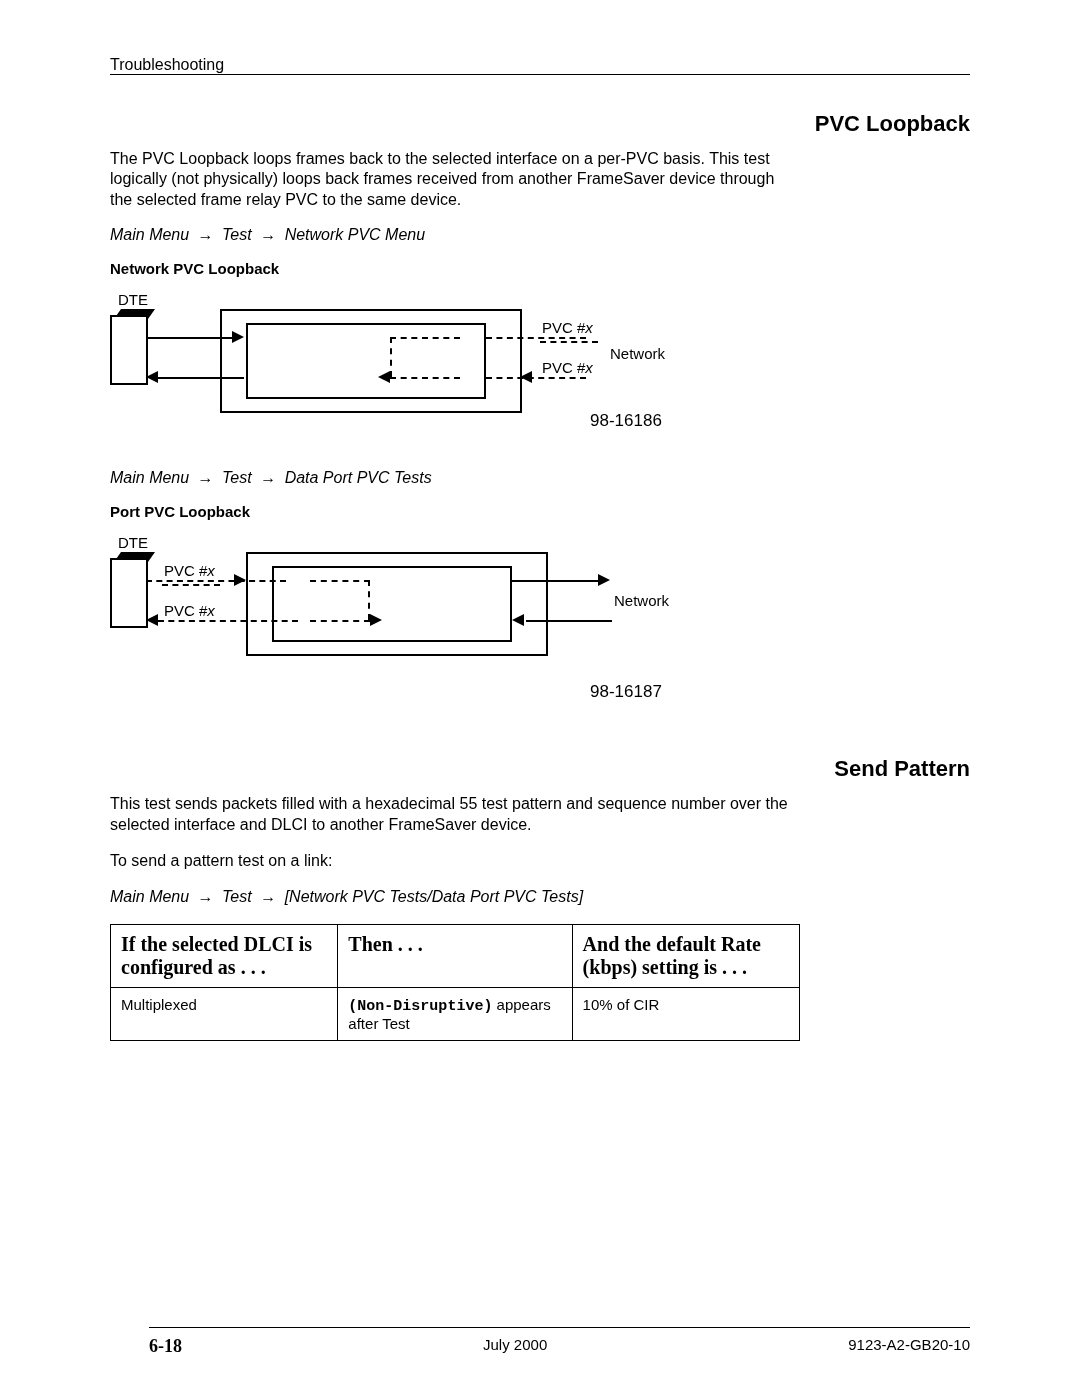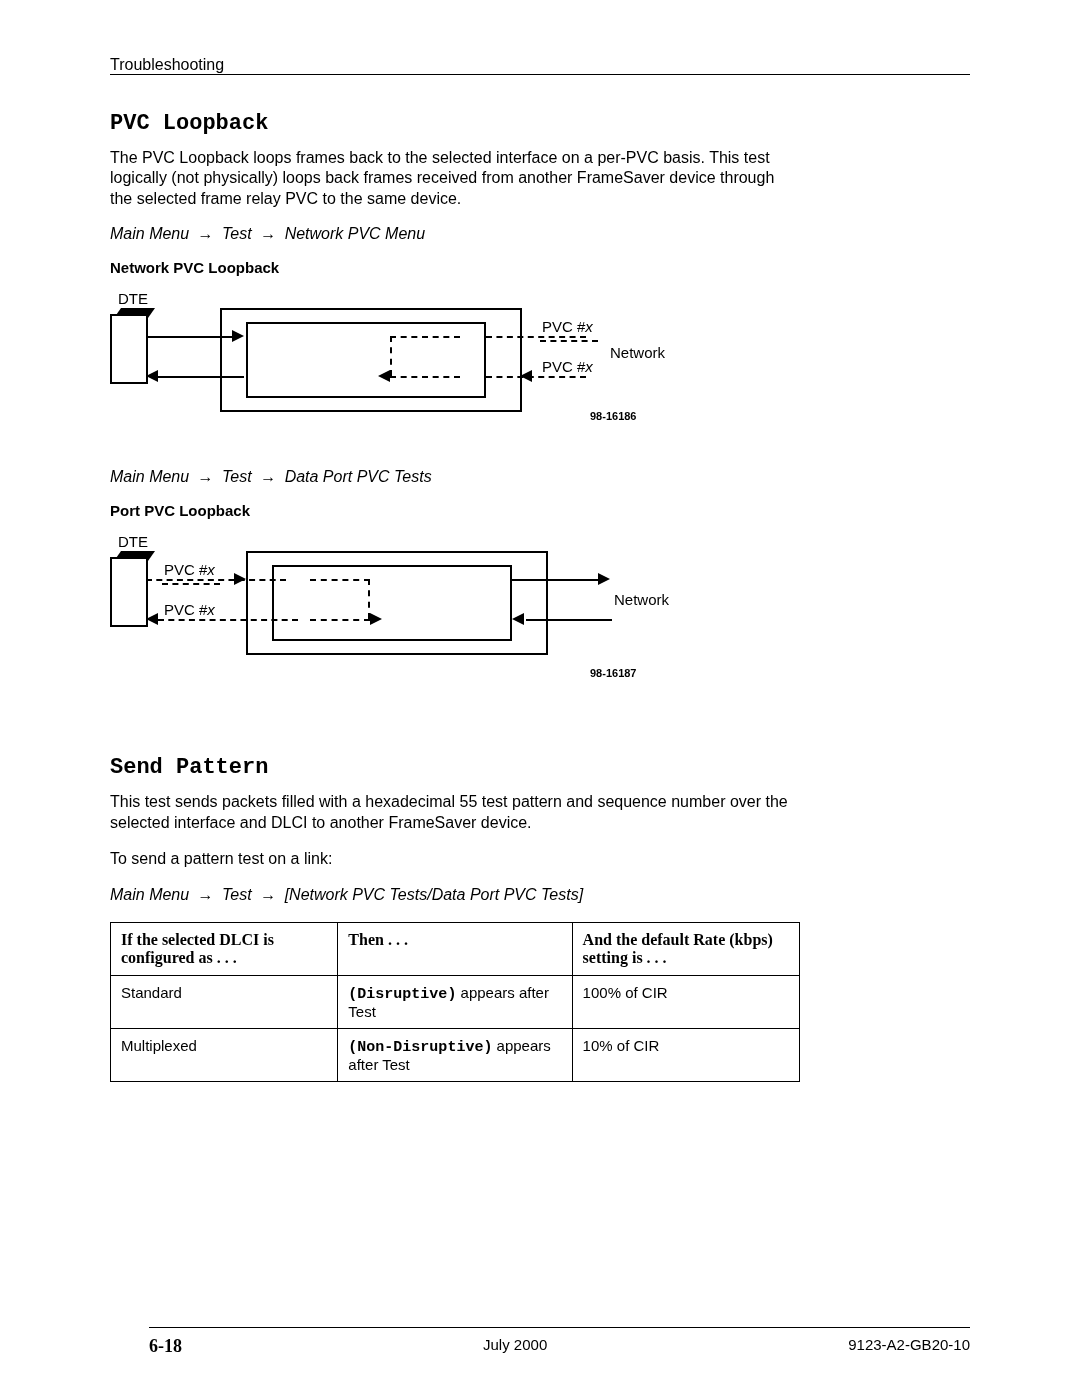--- a/index.html
+++ b/index.html
@@ -21,24 +21,25 @@
   .running-head {
     font-size: 16px;
     margin-bottom: 0;
   }
   .hr {
     border: none;
     border-top: 1px solid #000;
     margin: 0 0 36px 0;
   }
   h2.section {
-    font-family: Liberation Mono, monospace;
+    font-family: Liberation Sans, sans-serif;
     font-weight: bold;
     font-size: 22px;
     margin: 28px 0 12px 0;
+    text-align: right;
   }
   .body-col {
     width: 690px;
   }
   .para {
     font-size: 16px;
     line-height: 1.28;
     margin: 0 0 16px 0;
   }
   .nav-path {
@@ -81,23 +82,22 @@
     position: absolute;
     border: 2px solid #000;
   }
   .label {
     position: absolute;
     font-size: 15px;
   }
   .label-ital { font-style: italic; }
   .small-label {
     position: absolute;
-    font-size: 11px;
+    font-size: 17px;
     color: #000;
-    font-weight: bold;
   }
   .hline {
     position: absolute;
     height: 0;
     border-top: 2px solid #000;
   }
   .hdash {
     position: absolute;
     height: 0;
     border-top: 2px dashed #000;
@@ -135,21 +135,21 @@
   table.data th, table.data td {
     border: 1.5px solid #000;
     padding: 8px 10px;
     text-align: left;
     vertical-align: top;
     font-size: 15px;
   }
   table.data th {
     font-family: "Times New Roman", Times, serif;
     font-weight: bold;
-    font-size: 16px;
+    font-size: 20px;
   }
   .mono {
     font-family: "Courier New", Courier, monospace;
     font-weight: bold;
   }
   
   .footer {
     position: absolute;
     left: 110px;
     right: 110px;
@@ -262,21 +262,21 @@
       <div class="hline" style="left:416px; top:86px; width:86px;"></div>
       <div class="arrow-l" style="left:402px; top:80px;"></div>
 
       <span class="label" style="left:54px; top:28px;">
         <span>PVC #</span><span class="label-ital">x</span>
       </span>
       <span class="label" style="left:54px; top:68px;">
         <span>PVC #</span><span class="label-ital">x</span>
       </span>
       <span class="label" style="left:504px; top:58px;">Network</span>
-      <span class="small-label" style="left:480px; top:134px;">98-16187</span>
+      <span class="small-label" style="left:480px; top:148px;">98-16187</span>
     </div>
   </div>
 
   <h2 class="section" style="margin-top:72px;">Send Pattern</h2>
 
   <div class="body-col">
     <p class="para">This test sends packets filled with a hexadecimal 55 test pattern and sequence number over the selected interface and DLCI to another FrameSaver device.</p>
     <p class="para">To send a pattern test on a link:</p>
 
     <p class="nav-path">
@@ -290,27 +290,20 @@
     <table class="data">
       <thead>
         <tr>
           <th style="width:33%;">If the selected DLCI is configured as . . .</th>
           <th style="width:34%;">Then . . .</th>
           <th style="width:33%;">And the default Rate (kbps) setting is . . .</th>
         </tr>
       </thead>
       <tbody>
         <tr>
-          <td>Standard</td>
-          <td>
-            <span class="mono">(Disruptive)</span><span> appears after Test</span>
-          </td>
-          <td>100% of CIR</td>
-        </tr>
-        <tr>
           <td>Multiplexed</td>
           <td>
             <span class="mono">(Non-Disruptive)</span><span> appears after Test</span>
           </td>
           <td>10% of CIR</td>
         </tr>
       </tbody>
     </table>
 
   </div>

